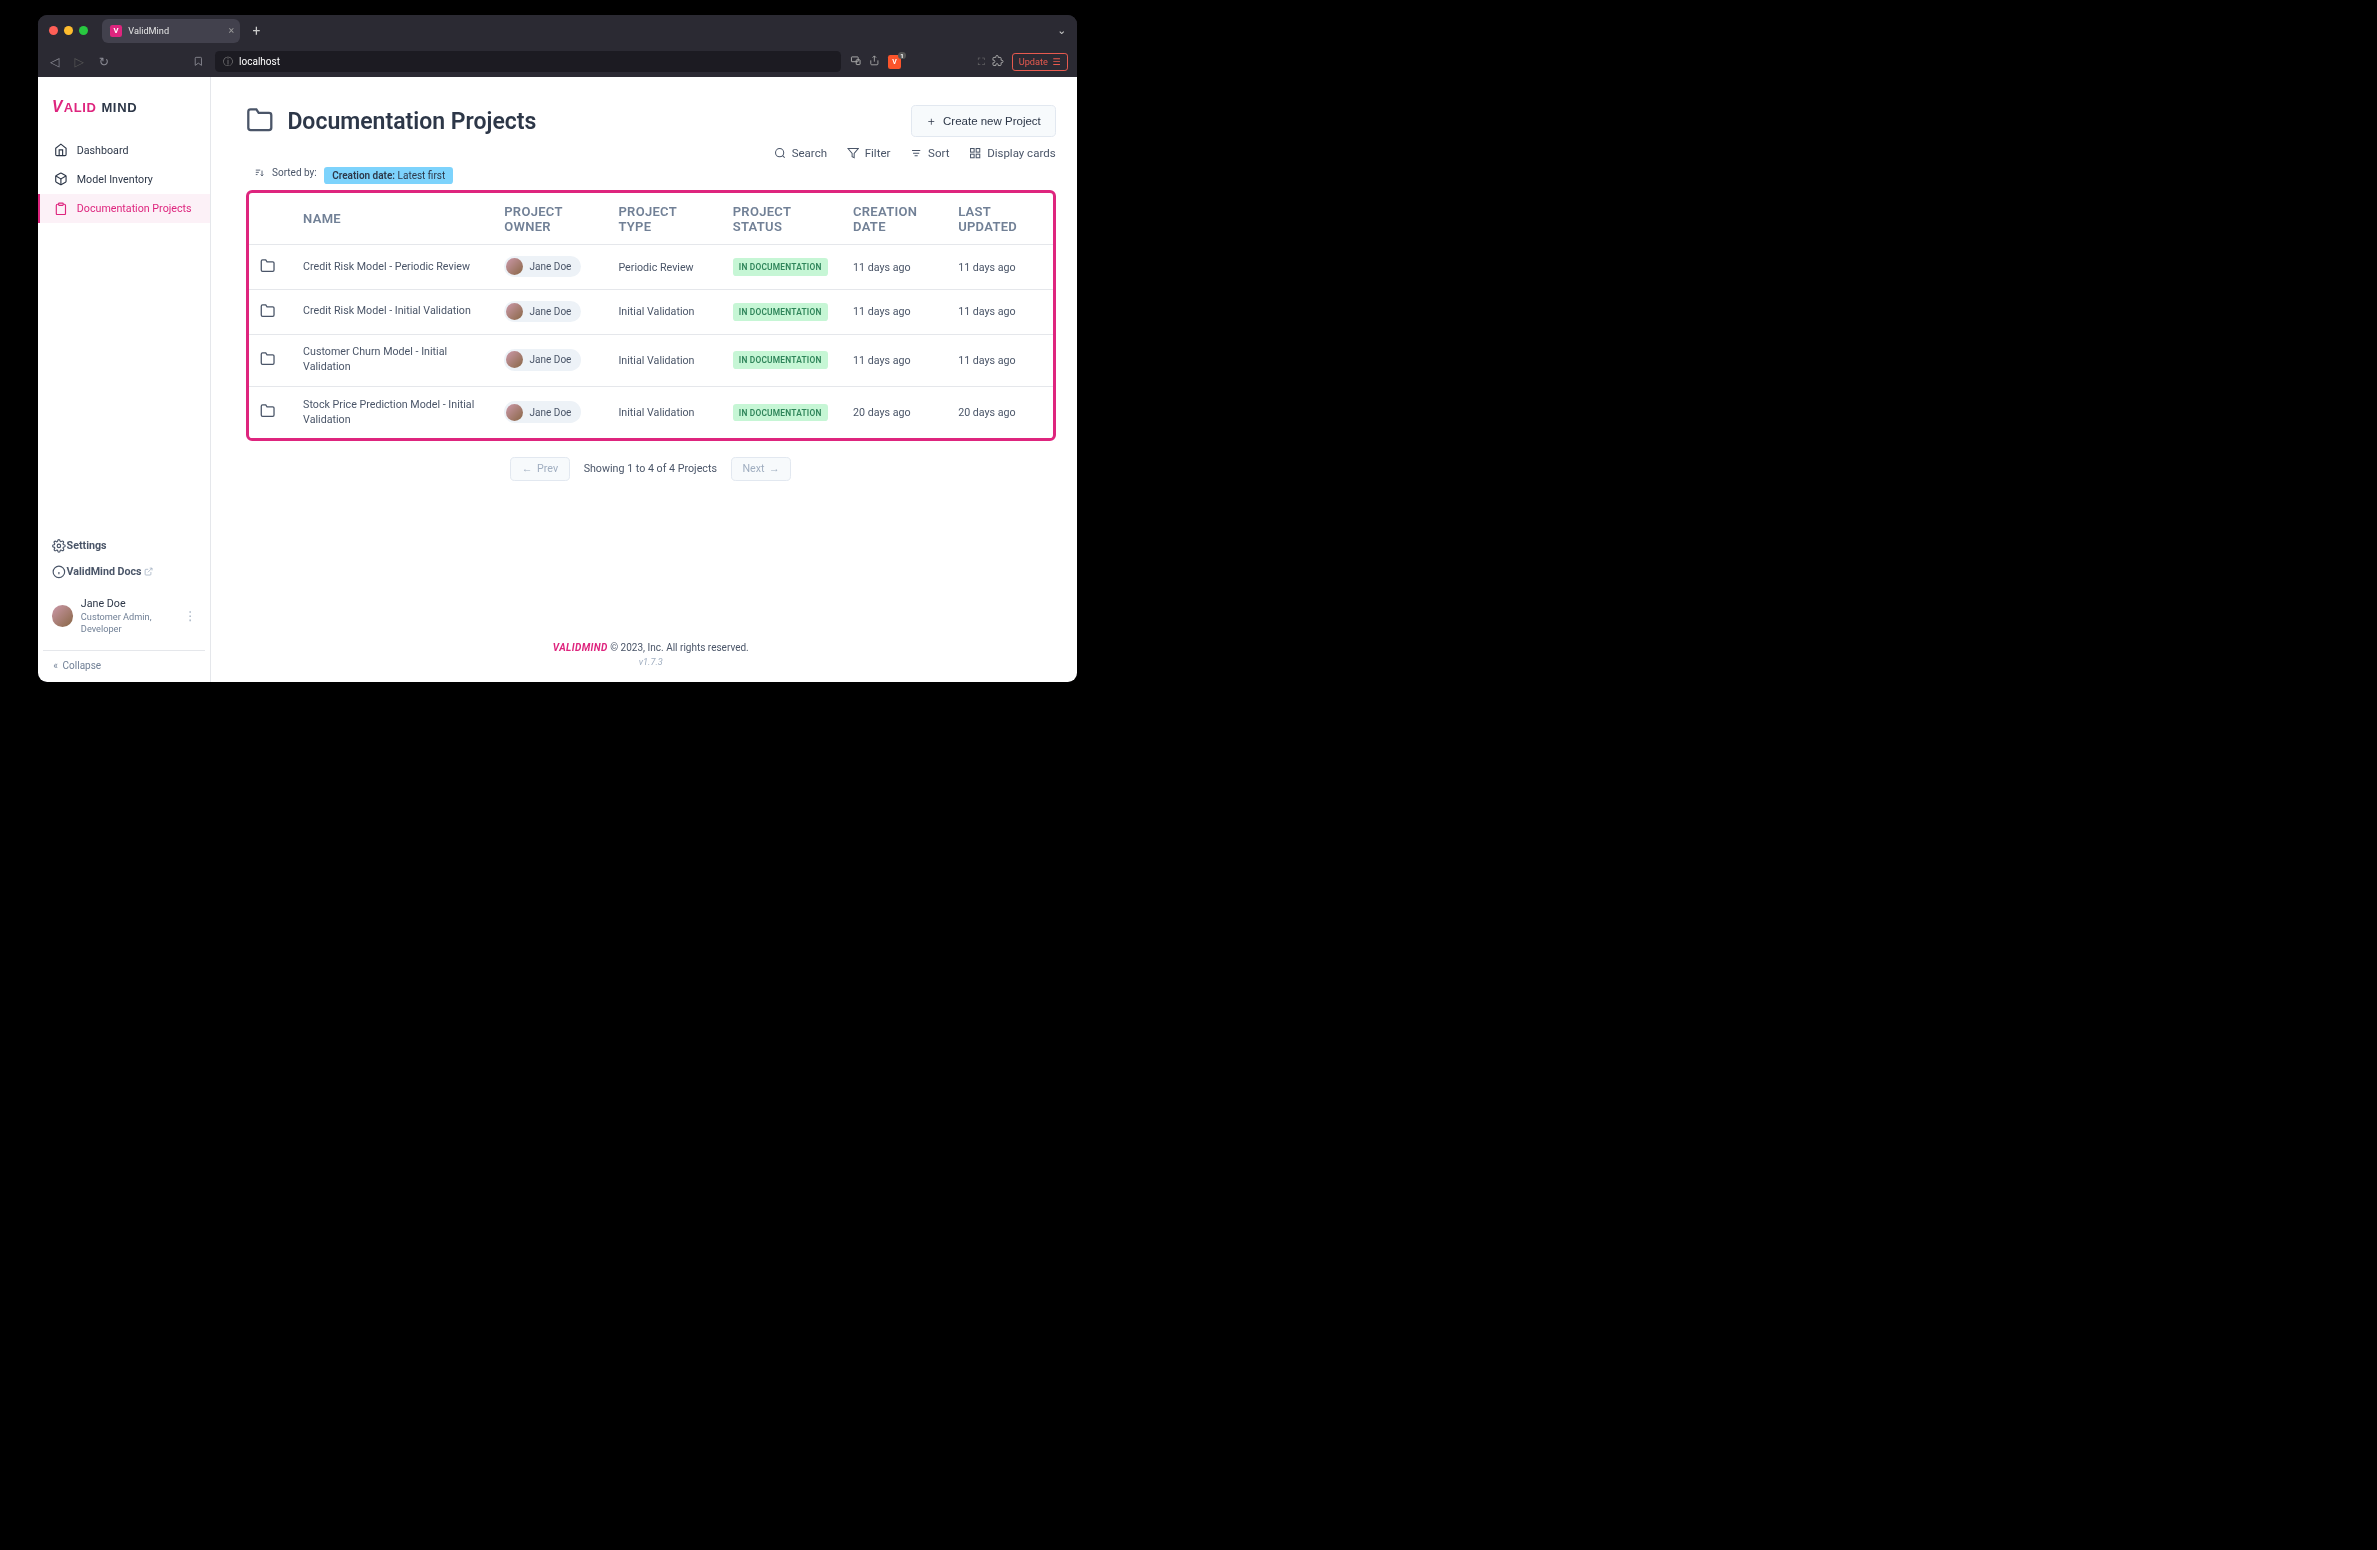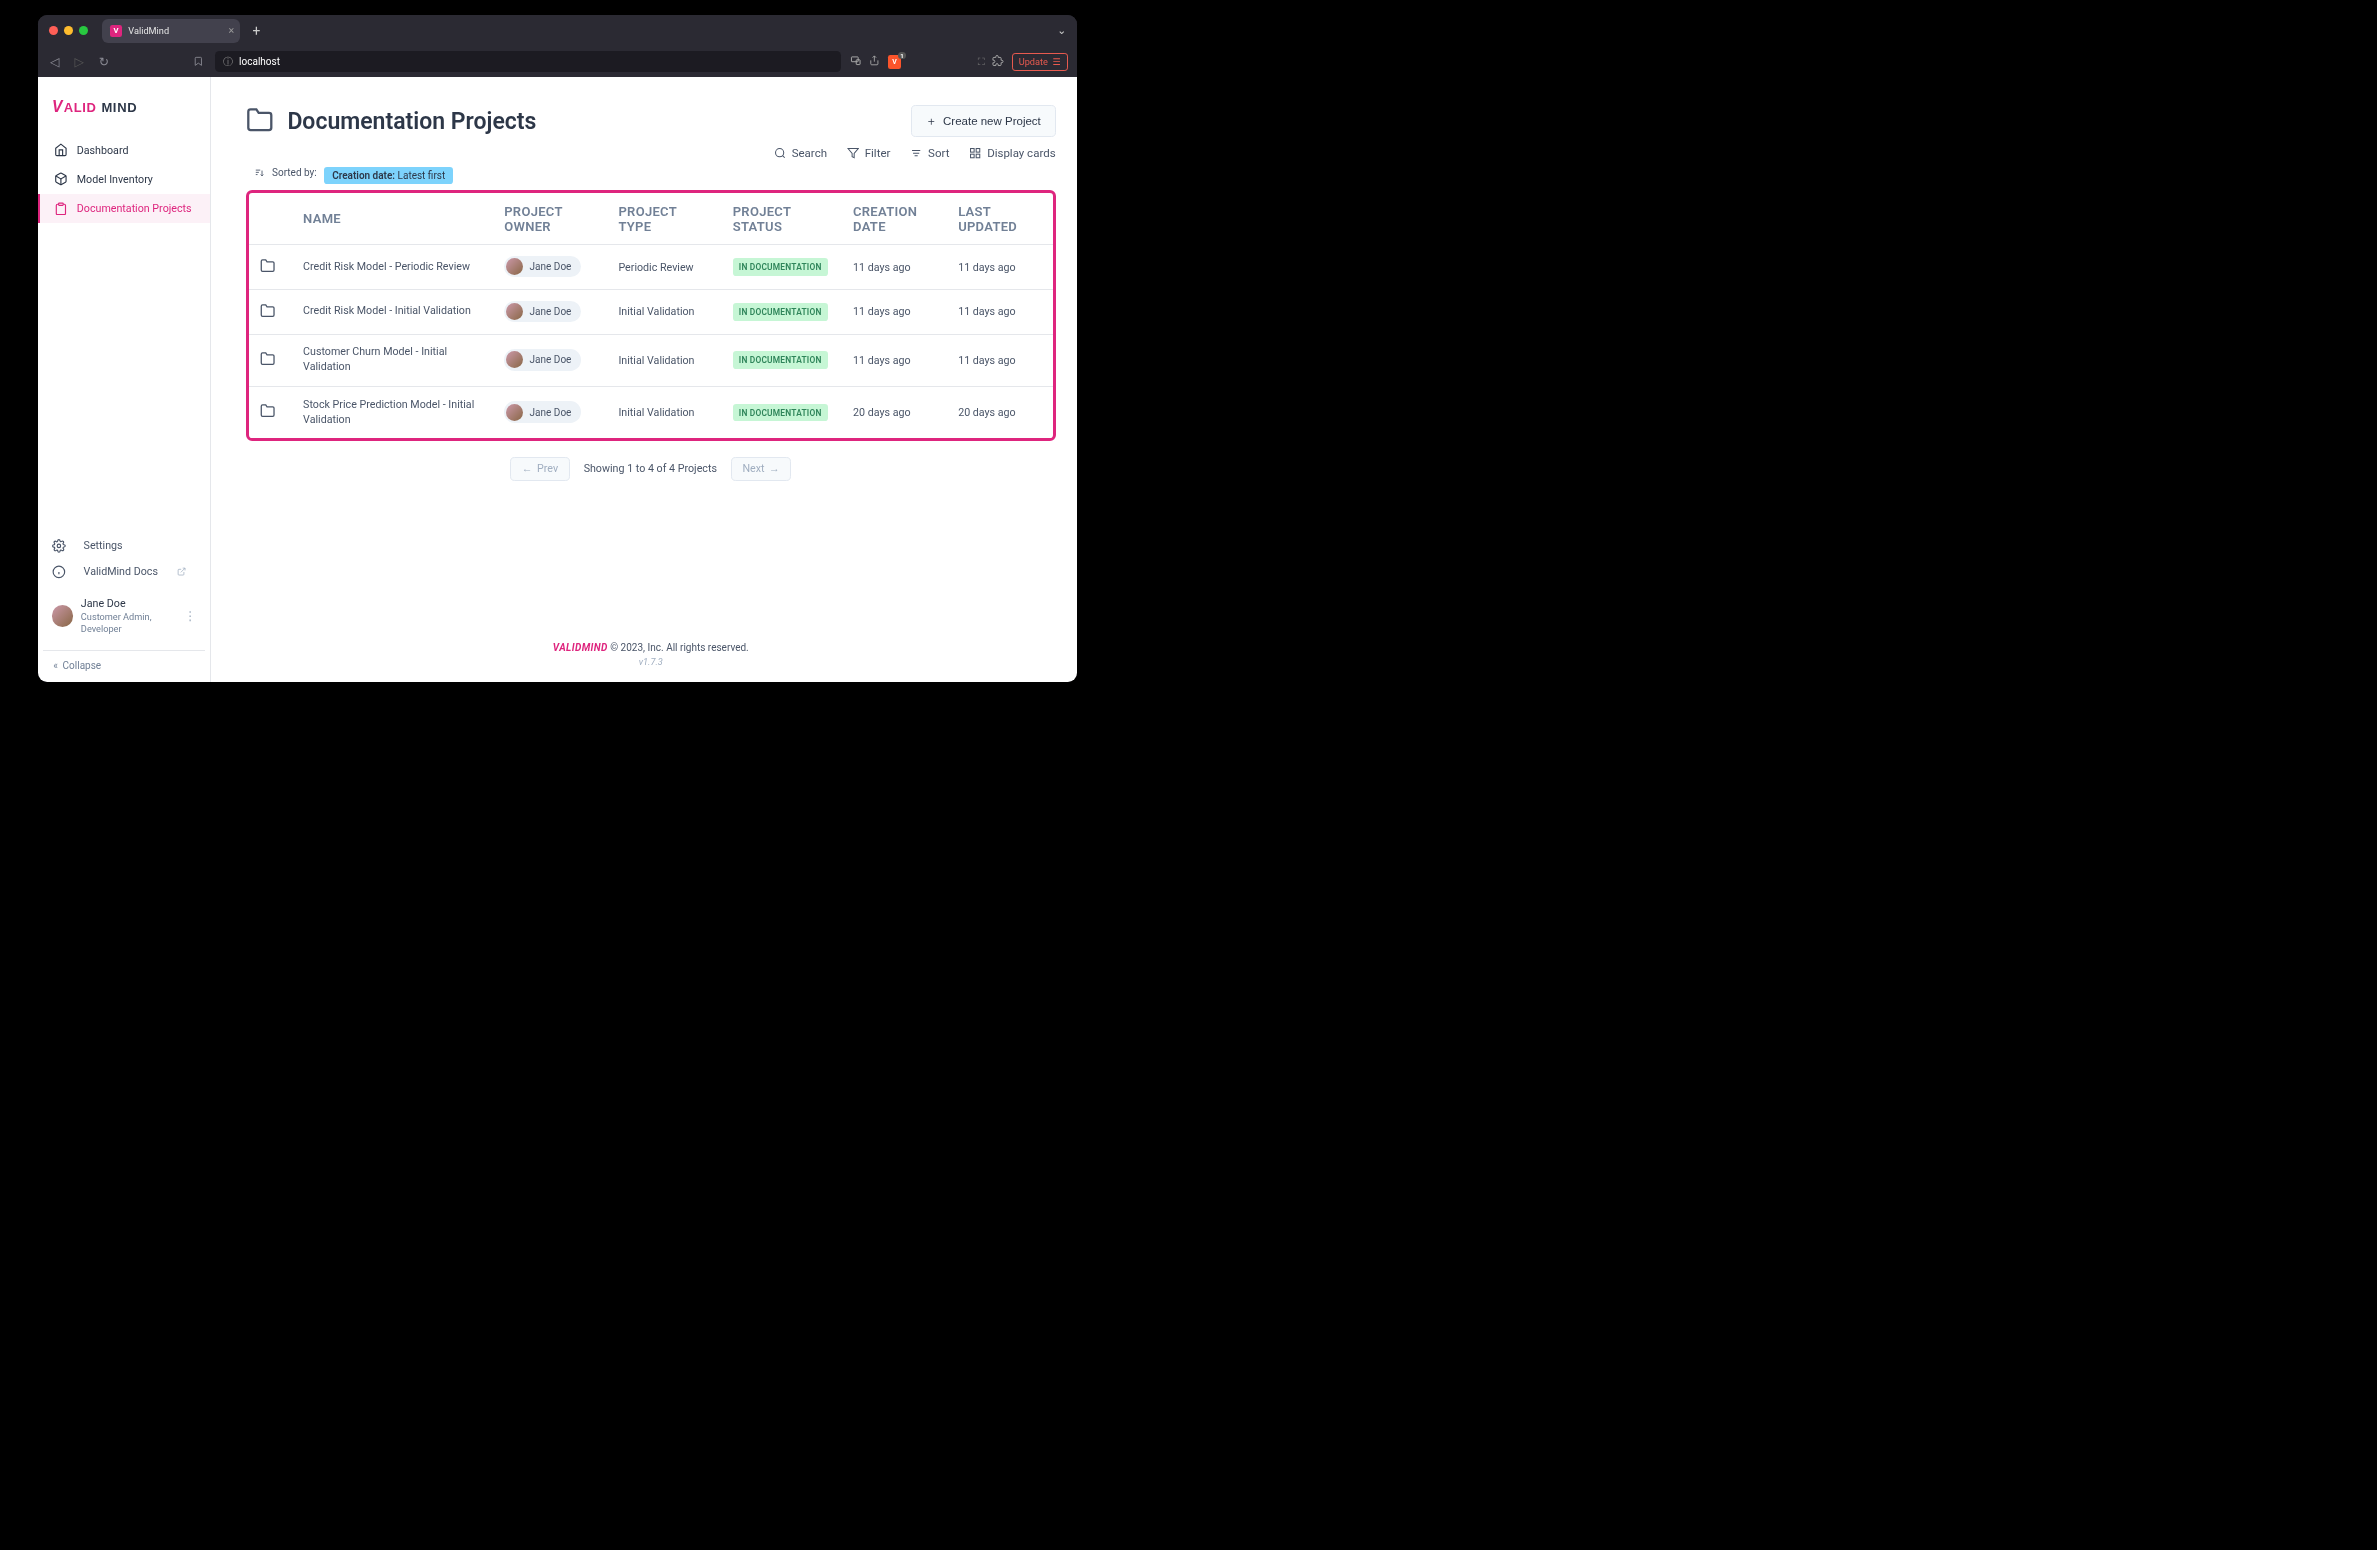--- a/index.html
+++ b/index.html
@@ -96,22 +96,22 @@
       cursor: pointer; border-left: 2.3px solid transparent;
     }
     .nav-item.active {
       color: #de257e; border-left-color: #de257e;
       background: #fcf1f7;
     }
     .nav-item svg { width: 13.8px; height: 13.8px; flex-shrink: 0; }
     .sidebar-spacer { flex: 1; }
     .sidebar-bottom { padding: 0 4.6px; }
     .bottom-item {
-      display: flex; align-items: center; gap: 18px;
-      padding: 6.1px 9.2px; color: #4a5568; font-size: 10.7px; cursor: pointer;
+      display: flex; align-items: center; gap: 1px;
+      padding: 6.1px 9.2px; color: #4a5568; font-size: 10.7px; cursor: pointer; font-weight: bold;
     }
     .user-block {
       display: flex; align-items: center; gap: 7.7px; padding: 7.7px 9.2px;
       margin-top: 4.6px;
     }
     .user-avatar { width: 21.4px; height: 21.4px; border-radius: 50%; background: linear-gradient(135deg,#c9a,#864); flex-shrink: 0; }
     .user-info { font-size: 9.2px; line-height: 1.3; flex: 1; }
     .user-name { font-size: 10.7px; color: #2d3748; }
     .user-role { color: #718096; }
     .user-menu { color: #a0aec0; cursor: pointer; }

